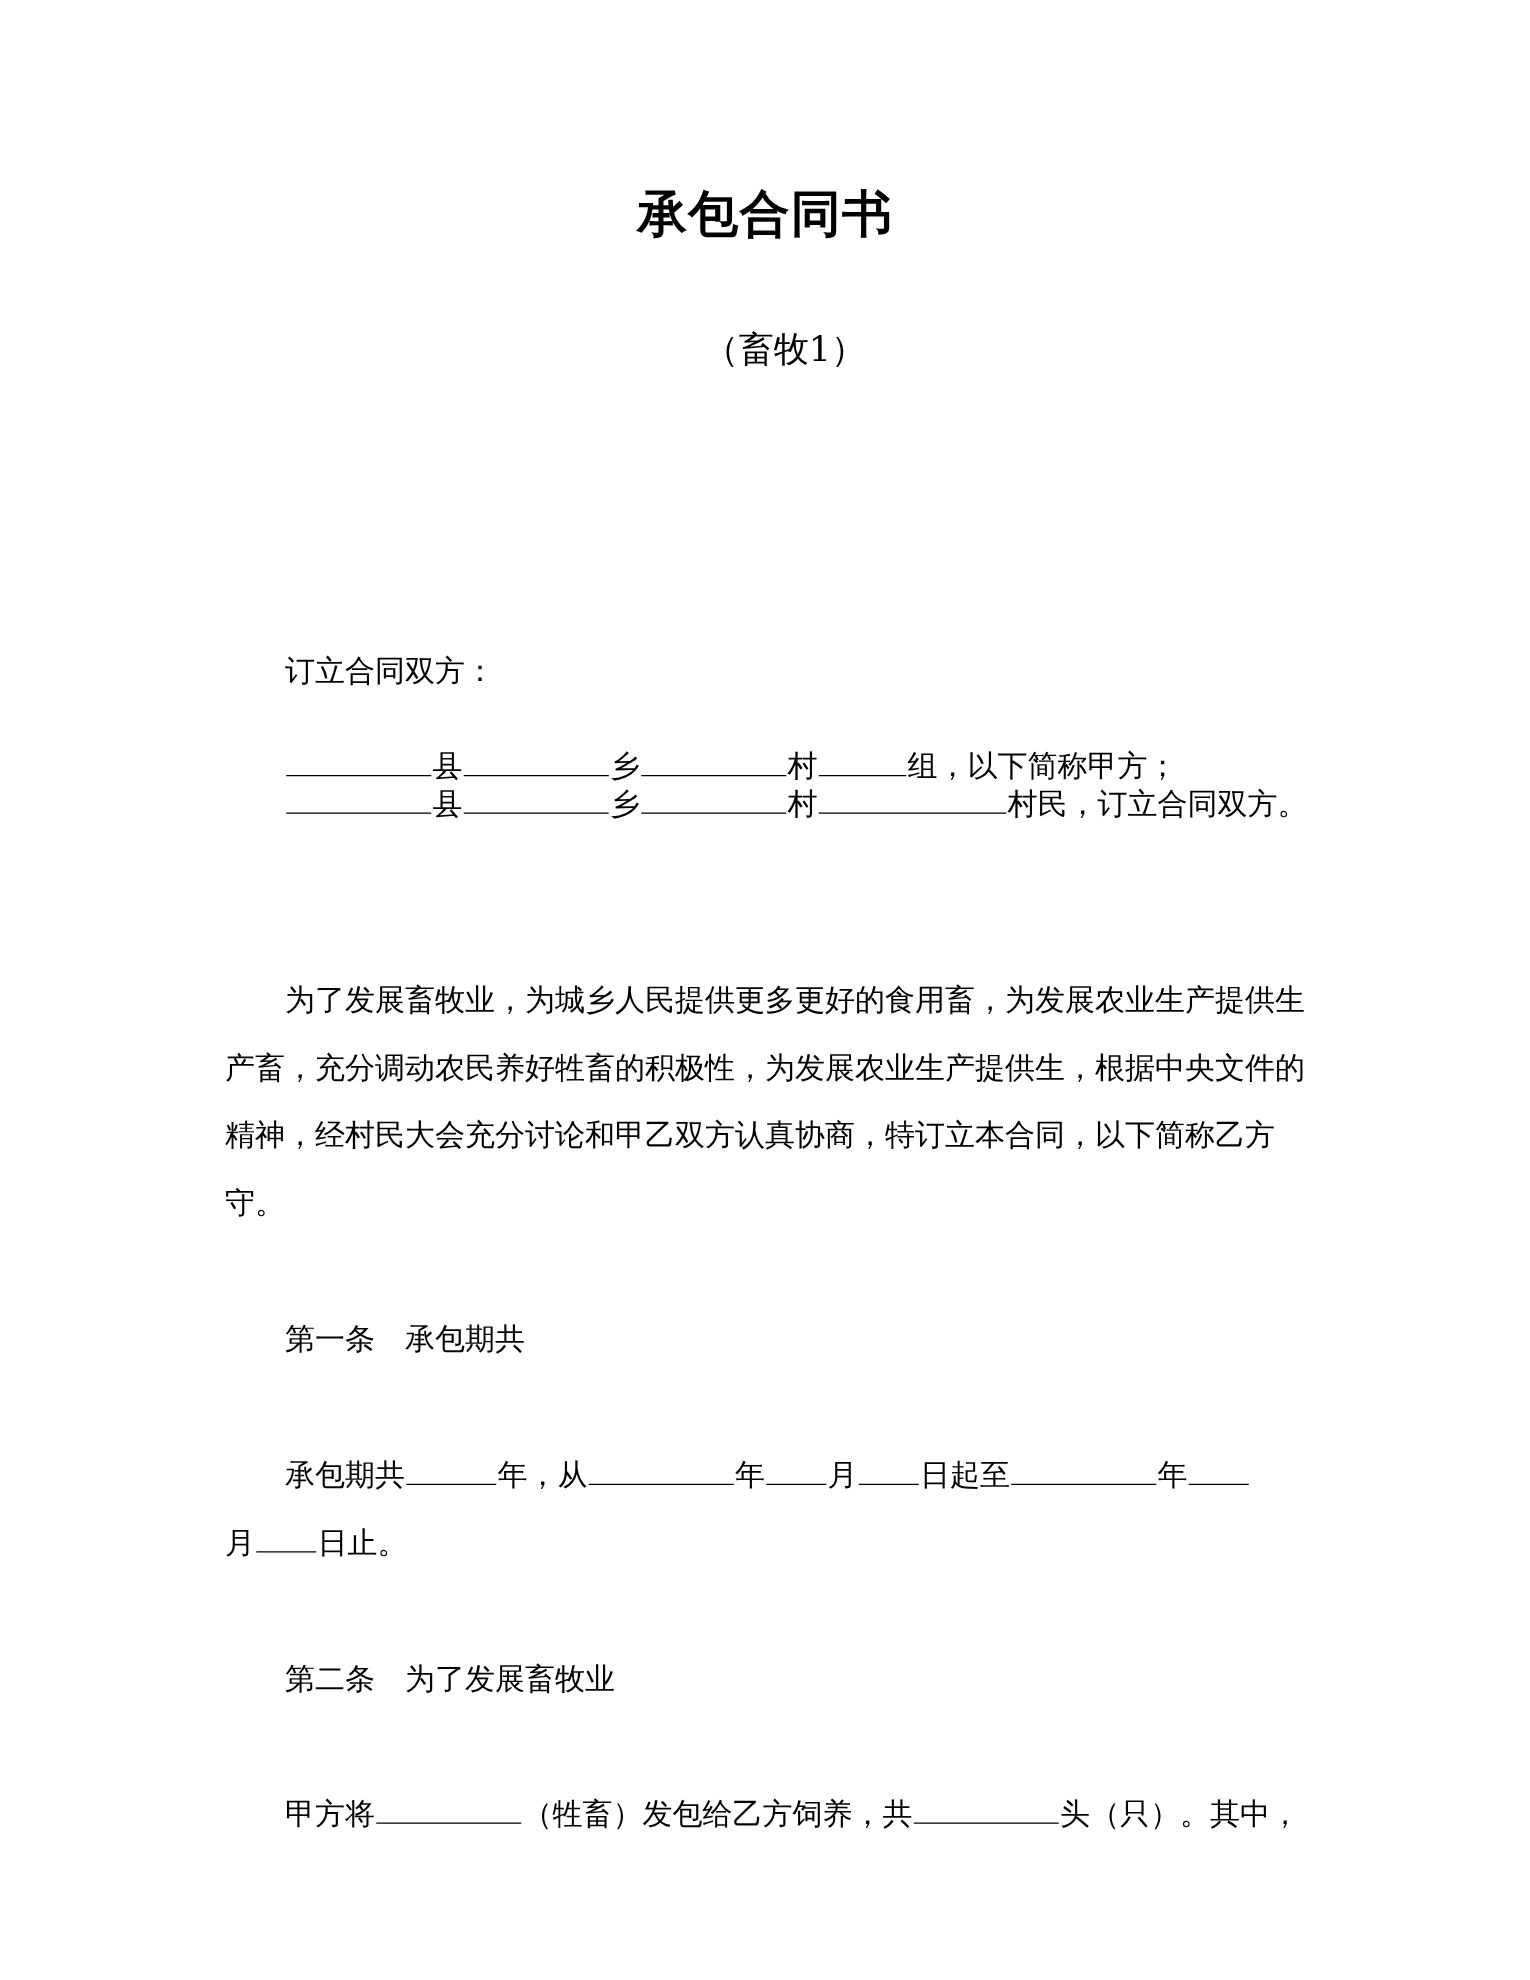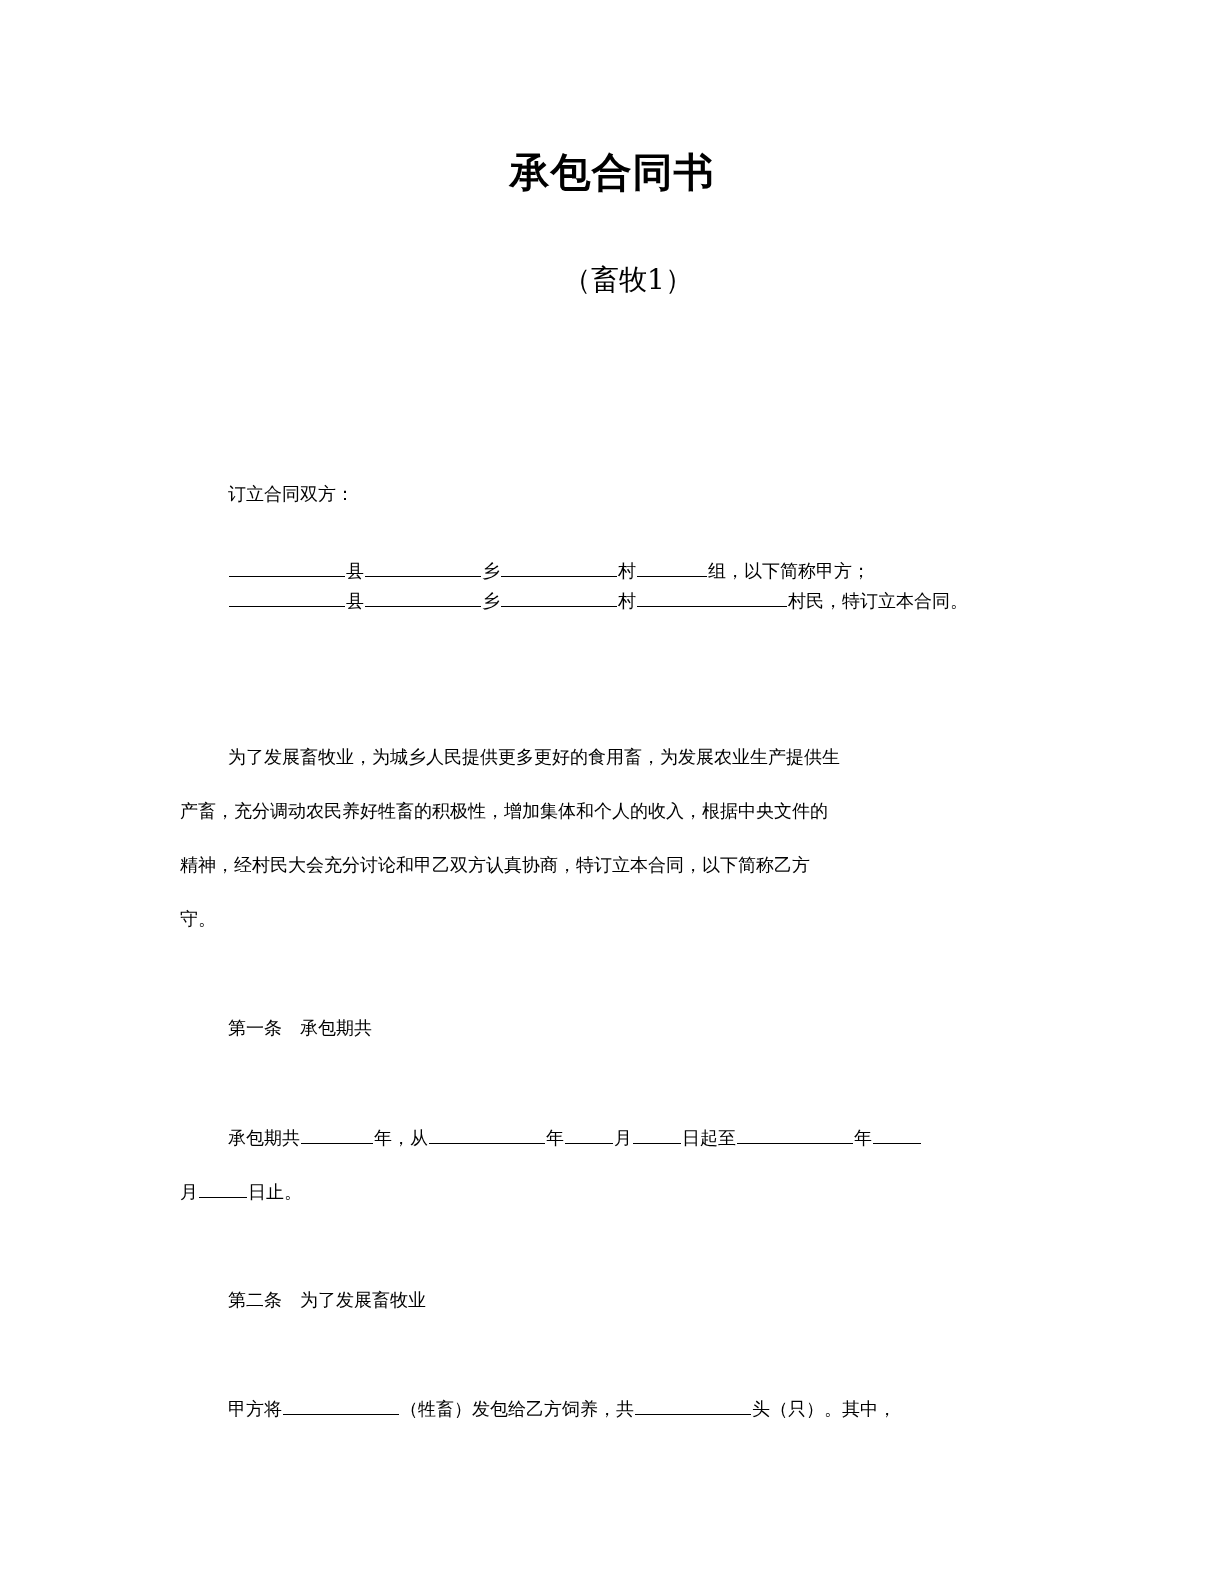--- a/index.html
+++ b/index.html
@@ -3,44 +3,44 @@
 <meta charset="utf-8">
 <style>
   html, body { margin: 0; padding: 0; background: #ffffff; }
   body { width: 1224px; height: 1584px; position: relative; overflow: hidden;
          font-family: "DejaVu Serif", "Liberation Serif", serif; color: #000; }
   .title { position: absolute; top: 146px; left: 0; width: 1224px; text-align: center;
            font-family: "DejaVu Sans", "Liberation Sans", sans-serif; font-weight: bold;
            font-size: 40px; letter-spacing: 1px; line-height: 52px; }
   .subtitle { position: absolute; top: 260px; left: 0; width: 1224px; text-align: center;
               font-size: 28px; line-height: 40px; padding-left: 16px; }
-  .line { position: absolute; left: 180px; width: 860px; font-size: 18px; line-height: 32px; white-space: nowrap; }
+  .line { position: absolute; left: 180px; width: 860px; font-size: 24px; line-height: 32px; white-space: nowrap; margin-top: 43px; }
   .indent { left: 228px; }
   .blank { display: inline-block; border-bottom: 1.5px solid #000; height: 22px; vertical-align: baseline; margin: 0 1px; }
   .b118 { width: 116px; } .b70 { width: 70px; } .b150 { width: 150px; } .b48 { width: 48px; } .b76{width:72px;}
 </style>
 </head>
 <body>
 
 <div>
   <div class="title">承包合同书</div>
   <div class="subtitle">（畜牧1）</div>
 
   <div class="line indent" style="top:478px">订立合同双方：</div>
 
   <div class="line indent" style="top:554px">
     <span class="blank b118"></span><span>县</span><span class="blank b118"></span><span>乡</span><span class="blank b118"></span><span>村</span><span class="blank b70"></span><span>组，以下简称甲方；</span>
   </div>
 
   <div class="line indent" style="top:584px">
-    <span class="blank b118"></span><span>县</span><span class="blank b118"></span><span>乡</span><span class="blank b118"></span><span>村</span><span class="blank b150"></span><span>村民，特订立本合同。</span>
+    <span class="blank b118"></span><span>县</span><span class="blank b118"></span><span>乡</span><span class="blank b118"></span><span>村</span><span class="blank b150"></span><span>村民，订立合同双方。</span>
   </div>
 
   <div class="line indent" style="top:741px">为了发展畜牧业，为城乡人民提供更多更好的食用畜，为发展农业生产提供生</div>
-  <div class="line" style="top:795px">产畜，充分调动农民养好牲畜的积极性，增加集体和个人的收入，根据中央文件的</div>
+  <div class="line" style="top:795px">产畜，充分调动农民养好牲畜的积极性，为发展农业生产提供生，根据中央文件的</div>
   <div class="line" style="top:849px">精神，经村民大会充分讨论和甲乙双方认真协商，特订立本合同，以下简称乙方</div>
   <div class="line" style="top:903px">守。</div>
 
   <div class="line indent" style="top:1012px">第一条　承包期共</div>
 
   <div class="line indent" style="top:1121px">
     <span>承包期共</span><span class="blank b76"></span><span>年，从</span><span class="blank b118"></span><span>年</span><span class="blank b48"></span><span>月</span><span class="blank b48"></span><span>日起至</span><span class="blank b118"></span><span>年</span><span class="blank b48"></span>
   </div>
   <div class="line" style="top:1175px">
     <span>月</span><span class="blank b48"></span><span>日止。</span>

